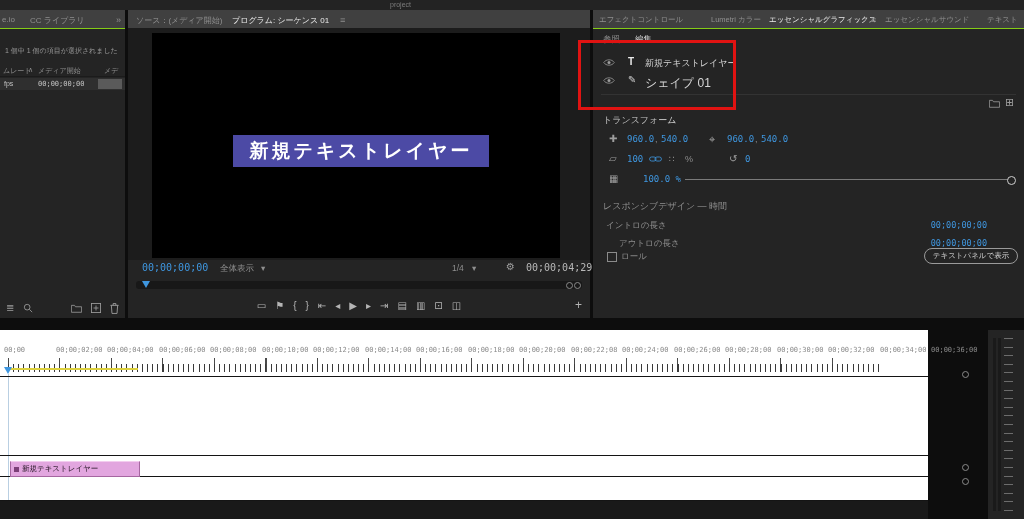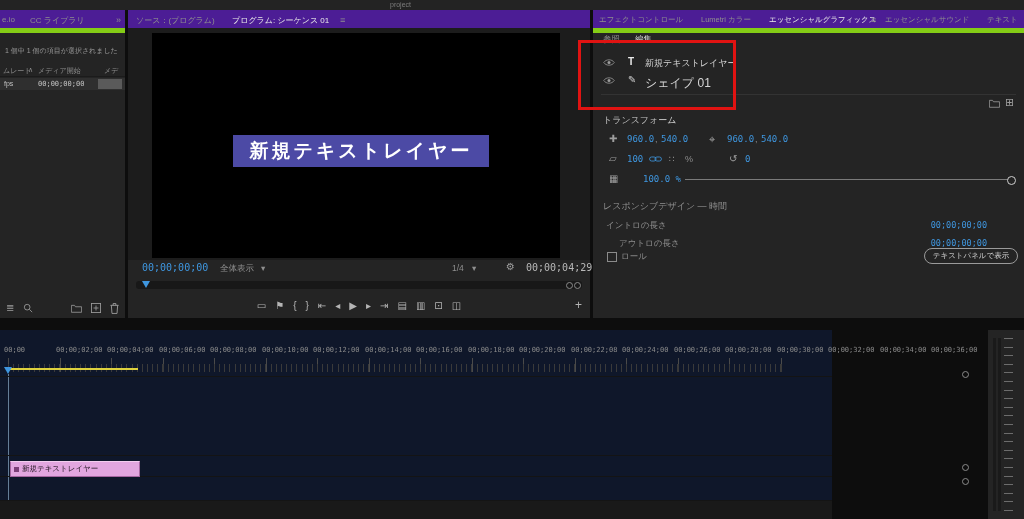--- a/index.html
+++ b/index.html
@@ -5,22 +5,22 @@
   html,body{margin:0;padding:0;background:#0d0d0d;}
   .stage{position:relative;width:1024px;height:519px;background:#0d0d0d;overflow:hidden;
          font-family:"Liberation Sans","DejaVu Sans",sans-serif;color:#bfbfbf;
          -webkit-font-smoothing:antialiased;}
   .abs{position:absolute;}
   .panel{position:absolute;background:#242424;}
   .mono{font-family:"DejaVu Sans Mono","Liberation Mono",monospace;}
   .blue{color:#3f97e0;}
   .dim{color:#8f8f8f;}
   .bright{color:#e9e9e9;}
-  .tabbar{position:absolute;left:0;top:0;right:0;height:18px;background:#4c1d95;
-          border-bottom:5px solid #84cc16;font-size:8px;color:#8f8f8f;white-space:nowrap;}
+  .tabbar{position:absolute;left:0;top:0;right:0;height:18px;background:#404040;
+          border-bottom:1px solid #84cc16;font-size:8px;color:#8f8f8f;white-space:nowrap;}
   .tab{position:absolute;top:5px;}
   .icon{color:#9e9e9e;font-size:10px;line-height:10px;}
   .hline{position:absolute;height:1px;background:#141414;left:0;right:0;}
   svg{display:block;}
   
   .titlebar{position:absolute;left:0;top:0;width:1024px;height:10px;background:#232323;
             font-size:7px;color:#7d7d7d;}
   
   .proj-status{position:absolute;left:5px;top:36px;font-size:7px;color:#9a9a9a;white-space:nowrap;}
   .proj-cols{position:absolute;left:0;right:0;top:54px;height:12px;font-size:7px;color:#8d8d8d;
@@ -126,21 +126,21 @@
       <span>
         <svg viewBox="0 0 10 12" width="9" height="11">
             <path d="M.5 2.5h9M3.5 2.5v-2h3v2M1.5 2.5l.7 9h5.6l.7-9" fill="none" stroke="#9e9e9e"></path>
           </svg>
       </span>
     </div>
   </section>
 
   <section class="panel" style="left:128px;top:10px;width:462px;height:308px">
     <div class="tabbar">
-      <span class="tab dim" style="left:8px">ソース：(プログラム)</span>
+      <span class="tab dim" style="left:8px">ソース：(メディア開始)</span>
       <span class="tab bright" style="left:104px">プログラム: シーケンス 01</span>
       <span class="tab dim" style="left:212px;font-size:9px">≡</span>
     </div>
     <div class="viewer">
       <div class="video">
         <div class="banner">新規テキストレイヤー</div>
       </div>
     </div>
     <div class="mon-controls">
       <span class="abs mono blue" style="left:14px;top:1px;font-size:10px">00;00;00;00</span>
@@ -170,21 +170,21 @@
       <span>▥</span>
       <span>⊡</span>
       <span>◫</span>
     </div>
     <span class="abs" style="right:8px;top:288px;font-size:12px;color:#b5b5b5">+</span>
   </section>
 
   <section class="panel" style="left:593px;top:10px;width:431px;height:308px">
     <div class="tabbar" style="font-size:7.5px">
       <span class="tab dim" style="left:6px">エフェクトコントロール</span>
-      <span class="tab dim" style="left:108px">Lumetri カラー</span>
+      <span class="tab dim" style="left:118px">Lumetri カラー</span>
       <span class="tab bright" style="left:176px">エッセンシャルグラフィックス</span>
       <span class="tab dim" style="left:278px;font-size:9px">≡</span>
       <span class="tab dim" style="left:292px">エッセンシャルサウンド</span>
       <span class="tab dim" style="left:394px">テキスト</span>
     </div>
     <div class="subtabs">
       <span class="abs dim" style="left:10px">参照</span>
       <span class="abs bright" style="left:42px">編集</span>
     </div>
 
@@ -260,21 +260,21 @@
       <span class="abs lbl" style="left:26px;top:2px">アウトロの長さ</span>
       <span class="abs hot mono" style="right:37px;top:2px;font-size:8.5px">00;00;00;00</span>
     </div>
     <span class="chk" style="left:14px;top:242px"></span>
     <span class="abs lbl" style="left:28px;top:241px;font-size:8.5px">ロール</span>
     <div class="pillbtn" style="right:6px;top:238px;width:92px;height:14px">テキストパネルで表示</div>
   </section>
 
   <div class="annotation"></div>
 
-  <section class="panel" style="left:0;top:330px;width:832px;height:189px;background:#0f172a">
+  <section class="panel" style="left:0;top:330px;width:928px;height:189px;background:#ffffff">
 
     <span class="ruler-label mono" style="left:4px">00;00</span>
     <span class="ruler-label mono" style="left:56px">00;00;02;00</span>
     <span class="ruler-label mono" style="left:107px">00;00;04;00</span>
     <span class="ruler-label mono" style="left:159px">00;00;06;00</span>
     <span class="ruler-label mono" style="left:210px">00;00;08;00</span>
     <span class="ruler-label mono" style="left:262px">00;00;10;00</span>
     <span class="ruler-label mono" style="left:313px">00;00;12;00</span>
     <span class="ruler-label mono" style="left:365px">00;00;14;00</span>
     <span class="ruler-label mono" style="left:416px">00;00;16;00</span>

